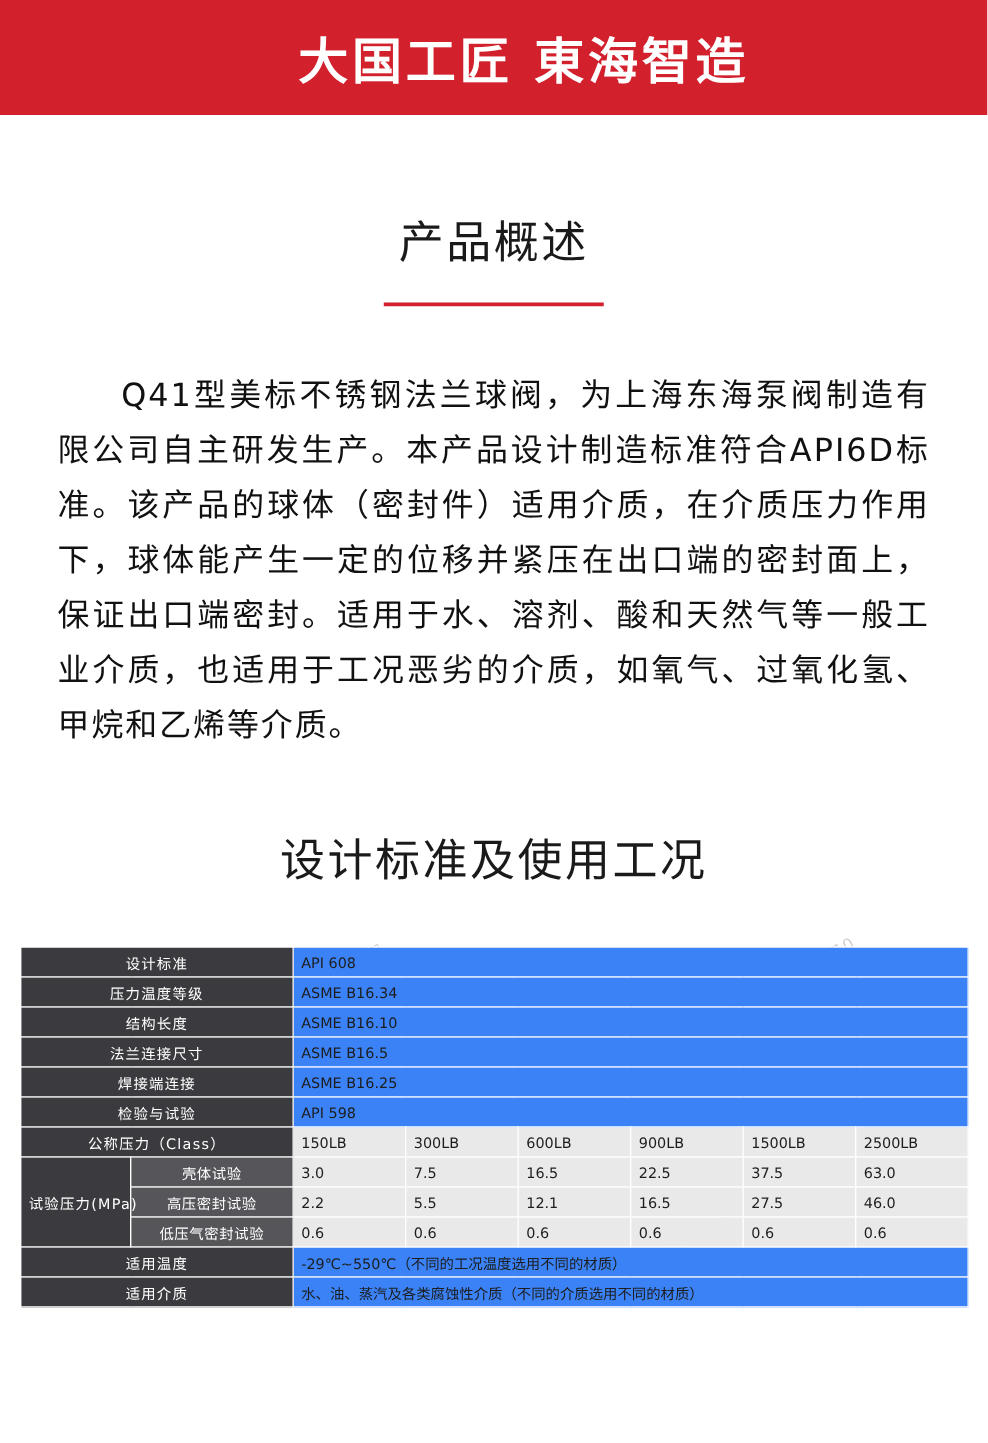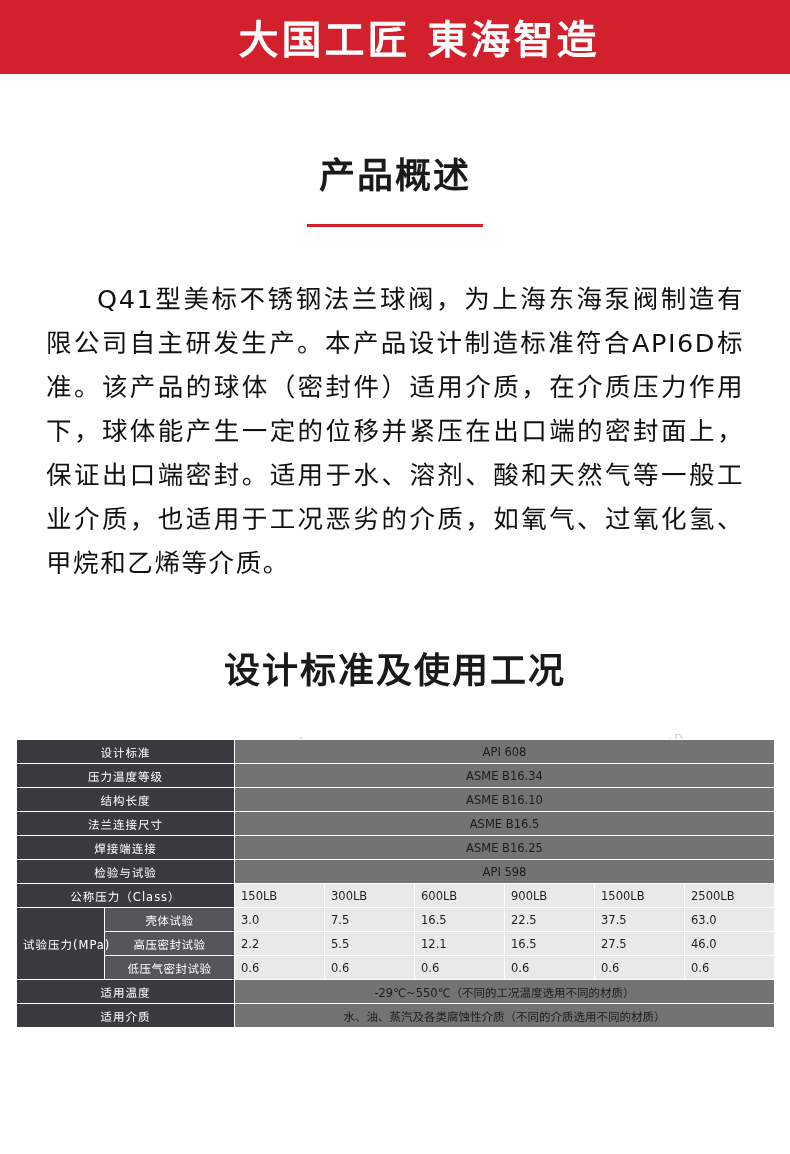--- a/index.html
+++ b/index.html
@@ -15,40 +15,40 @@
     overflow: hidden;
   }
   .page {
     position: relative;
     width: 790px;
     height: 1154px;
   }
 
   
   .banner {
-    height: 74px;
+    height: 92px;
     background: #d2202c;
     display: flex;
     align-items: center;
     justify-content: center;
     padding-left: 48px;
   }
   .banner-title {
     color: #ffffff;
     font-size: 40px;
     font-weight: bold;
     letter-spacing: 3px;
     font-family: "DejaVu Sans", "Liberation Sans", sans-serif;
   }
 
   
   .section-heading {
     text-align: center;
     font-size: 36px;
-    font-weight: bold;
+    font-weight: normal;
     letter-spacing: 2px;
     color: #1a1a1a;
     font-family: "DejaVu Sans", "Liberation Sans", sans-serif;
   }
   .heading-1 {
     margin-top: 72px;
   }
   .heading-rule {
     width: 176px;
     height: 3px;
@@ -100,23 +100,23 @@
     white-space: nowrap;
   }
   td.sublabel {
     background: #55555a;
     color: #ffffff;
     text-align: center;
     letter-spacing: 0.5px;
     white-space: nowrap;
   }
   td.val {
-    background: #737373;
+    background: #3b82f6;
     color: #1d1d1d;
-    text-align: center;
+    text-align: left;
     padding-left: 10px;
   }
   td.num {
     background: #e9e9ea;
     color: #1d1d1d;
     text-align: left;
   }
   .row-tall td { height: 34px; }
 
   

